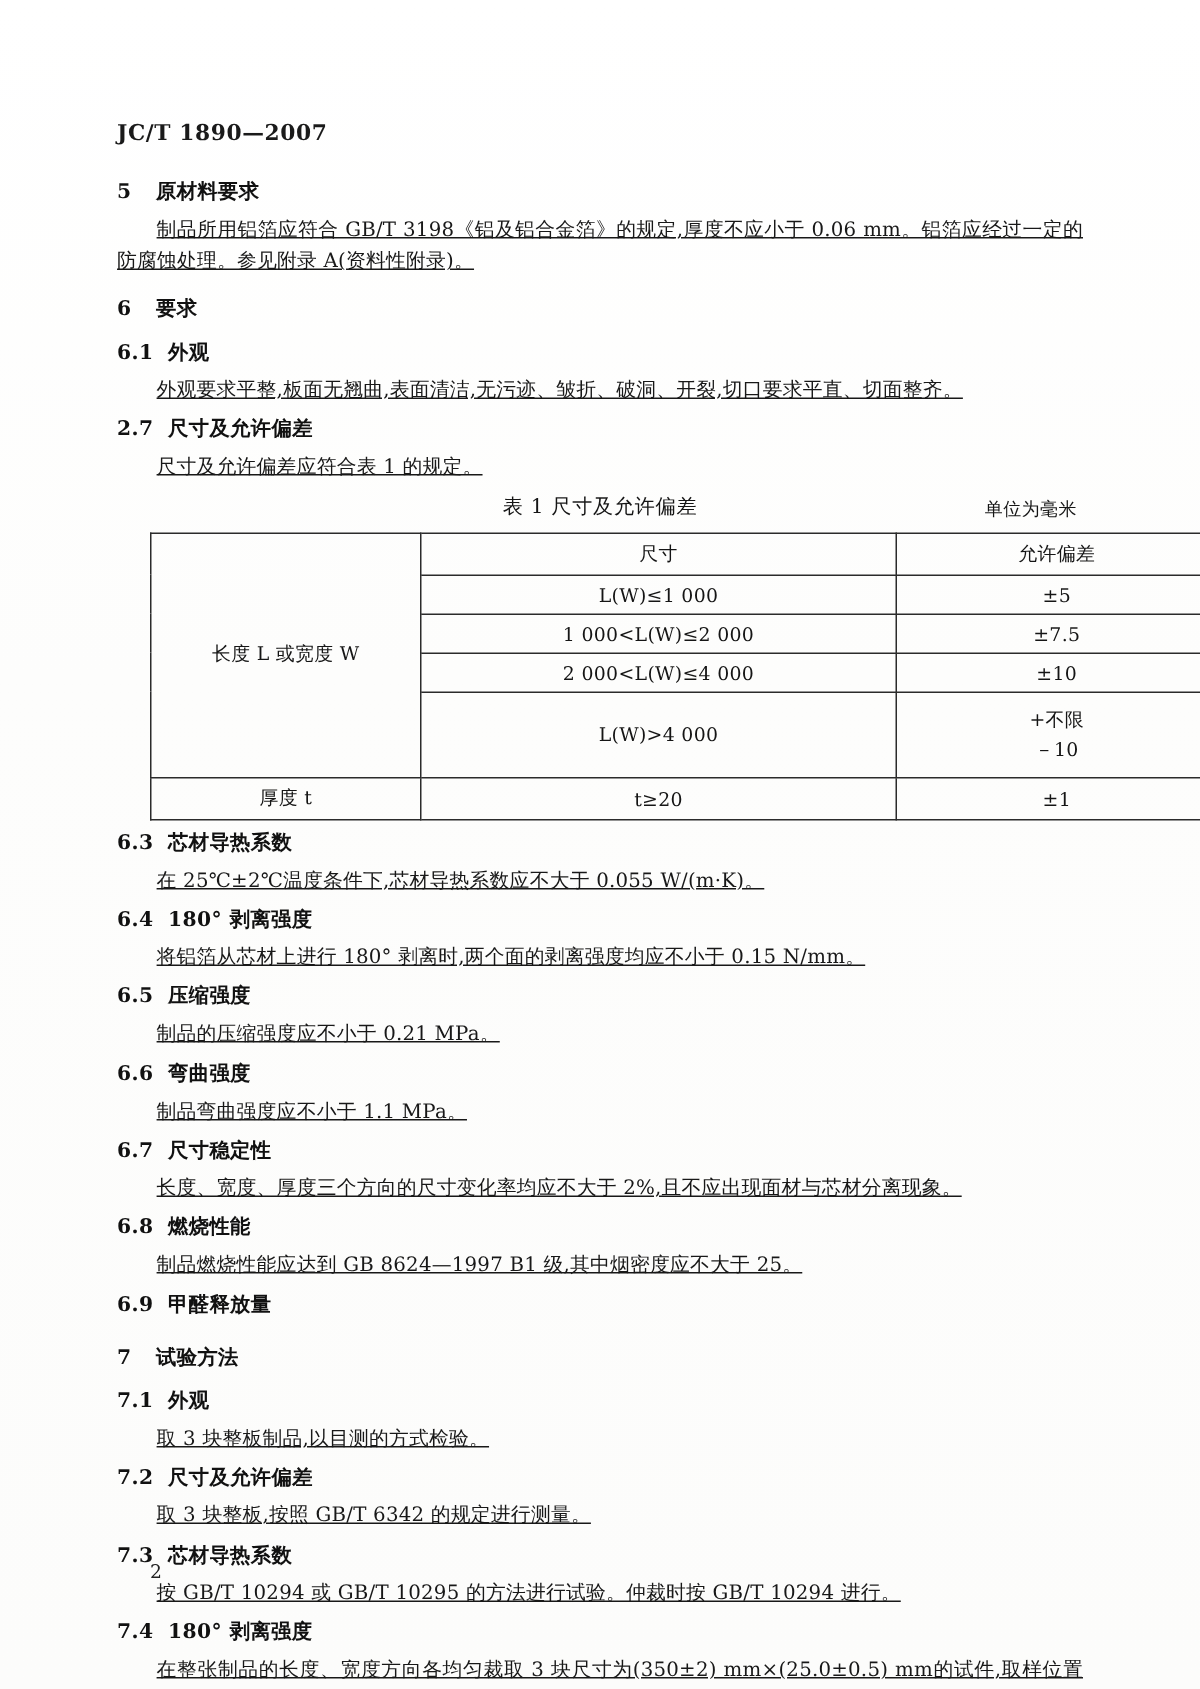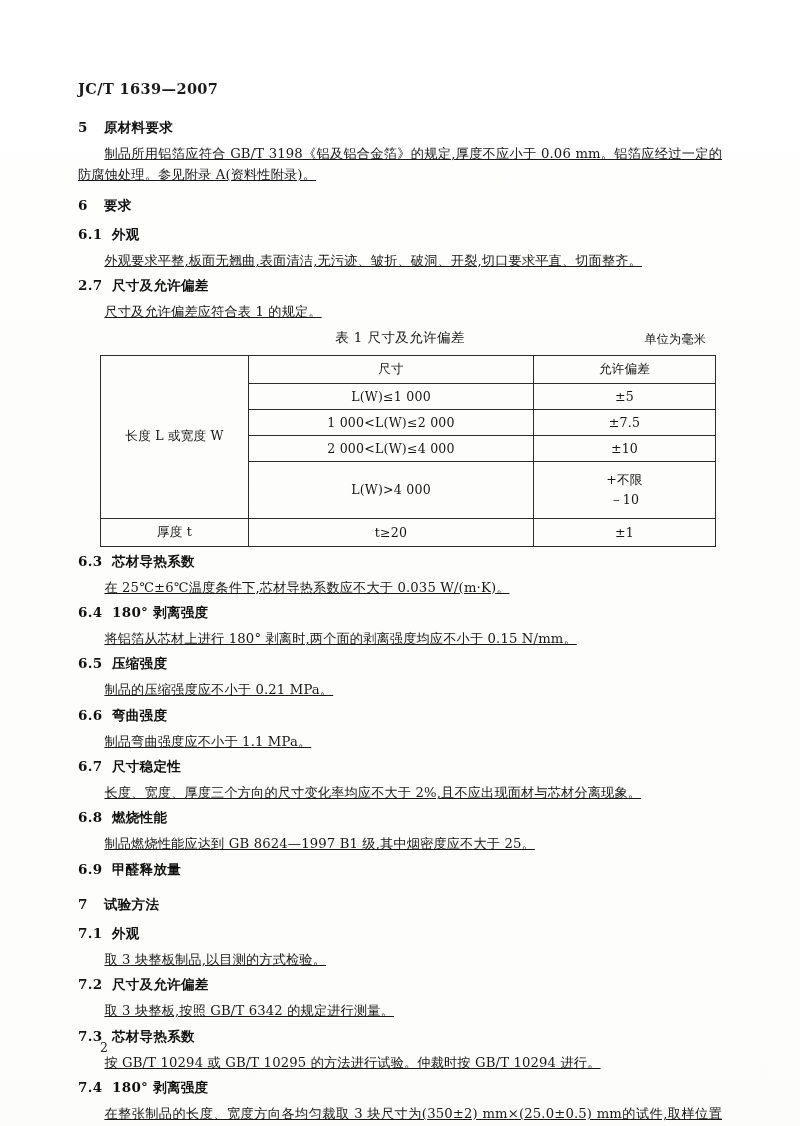--- a/index.html
+++ b/index.html
@@ -78,38 +78,38 @@
     margin-top: 6px;
   }
   .table-caption {
     text-align: center;
     font-weight: normal;
     font-size: 13.4px;
     letter-spacing: 0.5px;
   }
   .table-unit {
     position: absolute;
-    right: 16px;
+    right: 4px;
     top: 2px;
     font-size: 12px;
     font-weight: normal;
     letter-spacing: 0.3px;
   }
   table.spec {
     border-collapse: collapse;
     width: 600px;
     margin: 4px 0 0 22px;
     table-layout: fixed;
   }
   table.spec td {
     border: 1px solid #2b2b2b;
     text-align: center;
     vertical-align: middle;
     font-size: 12.6px;
-    padding: 5px 2px;
+    padding: 5px 18px;
     letter-spacing: 0.2px;
   }
   table.spec td.rowhead {
     width: 143px;
   }
   table.spec td.dim {
     width: 280px;
   }
   table.spec td.tol {
     width: 177px;
@@ -129,21 +129,21 @@
   }
 </style>
 </head>
 <body>
 
 <div class="page">
   <div class="paper-tint"></div>
 
   <div class="content">
 
-    <div class="doc-header">JC/T 1639—2007</div>
+    <div class="doc-header">JC/T 1890—2007</div>
 
     <div class="clause">
       <span class="num">5</span><span>原材料要求</span>
     </div>
     <div class="gap-sm"></div>
     <p class="para">制品所用铝箔应符合 GB/T 3198《铝及铝合金箔》的规定,厚度不应小于 0.06 mm。铝箔应经过一定的防腐蚀处理。参见附录 A(资料性附录)。</p>
 
     <div class="gap-md"></div>
 
     <div class="clause">
@@ -204,21 +204,21 @@
         </tr>
       </tbody>
     </table>
 
     <div class="gap-sm"></div>
 
     <div class="clause sub">
       <span class="num">6.3</span><span>芯材导热系数</span>
     </div>
     <div class="gap-sm"></div>
-    <p class="para">在 25℃±6℃温度条件下,芯材导热系数应不大于 0.035 W/(m·K)。</p>
+    <p class="para">在 25℃±2℃温度条件下,芯材导热系数应不大于 0.055 W/(m·K)。</p>
 
     <div class="gap-sm"></div>
 
     <div class="clause sub">
       <span class="num">6.4</span><span>180° 剥离强度</span>
     </div>
     <div class="gap-sm"></div>
     <p class="para">将铝箔从芯材上进行 180° 剥离时,两个面的剥离强度均应不小于 0.15 N/mm。</p>
 
     <div class="gap-sm"></div>

